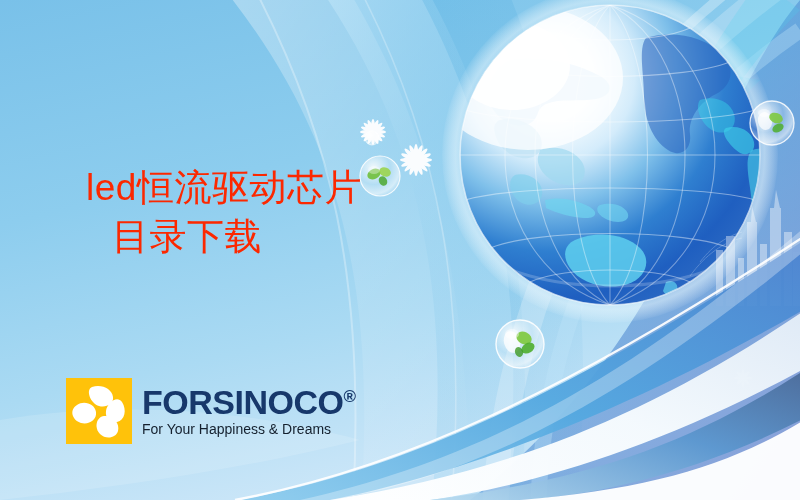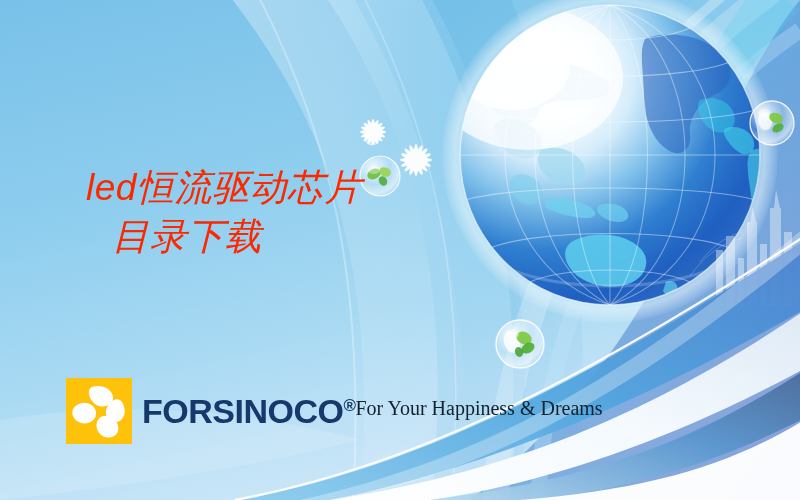--- a/index.html
+++ b/index.html
@@ -33,21 +33,20 @@
     position: absolute;
     left: 86px;
     top: 163px;
     z-index: 40;
     line-height: 1.33;
     font-family: "Liberation Sans", sans-serif;
     color: #fc2800;
     font-size: 37px;
     letter-spacing: 0.5px;
     white-space: nowrap;
-    font-style: italic;
   }
   #headline .hl-line-1 { display: block; }
   #headline .hl-line-2 { display: block; margin-left: 26px; }
 
   
   #logo {
     position: absolute;
     left: 66px;
     top: 378px;
     z-index: 40;
@@ -57,39 +56,39 @@
   #logo-mark {
     width: 66px;
     height: 66px;
     background: #ffc20a;
     flex: 0 0 auto;
     position: relative;
   }
   #logo-text {
     margin-left: 10px;
     display: flex;
-    flex-direction: row;
+    flex-direction: column;
   }
   #logo-wordmark {
     font-family: "Liberation Sans", sans-serif;
     font-weight: bold;
     font-size: 34px;
     letter-spacing: -0.5px;
     color: #17386b;
     line-height: 1.0;
     white-space: nowrap;
   }
   #logo-wordmark .reg {
     font-size: 17px;
     vertical-align: super;
     line-height: 1;
   }
   #logo-tagline {
-    font-family: Liberation Serif, serif;
-    font-size: 20px;
+    font-family: Liberation Sans, sans-serif;
+    font-size: 14px;
     color: #14202e;
     line-height: 1.1;
     margin-top: 3px;
     white-space: nowrap;
   }
 </style>
 </head>
 <body>
 
 <div id="banner">

